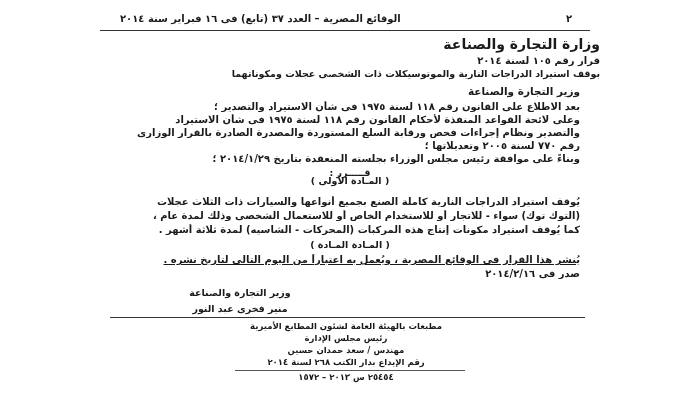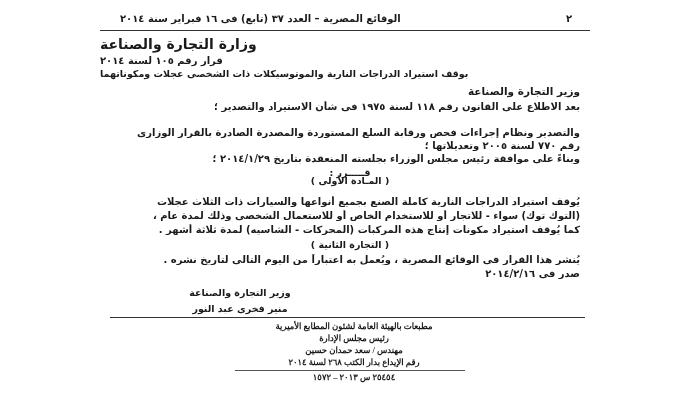--- a/index.html
+++ b/index.html
@@ -31,21 +31,21 @@
       justify-content: space-between;
       align-items: center;
     }
     .header .num { padding-right: 8px; }
     .rule {
       position: absolute;
       height: 1px;
       background: #333;
     }
     .center {
-      text-align: left;
+      text-align: right;
       left: 100px; width: 500px;
     }
     .ministry {
       top: 36px;
       font-size: 14px;
       font-weight: bold;
     }
     .decree {
       top: 55px;
       font-size: 10px;
@@ -80,54 +80,55 @@
       font-size: 9.5px;
       font-weight: bold;
       left: 130px;
       width: 220px;
       text-align: center;
     }
     .imprint {
       font-size: 8.5px;
       font-weight: bold;
       text-align: center;
-      left: 204px; width: 300px; font-family: Liberation Serif, serif;
+      left: 196px; width: 300px;
     }
   </style>
 </head>
 <body>
 
 <div class="page">
 
   <div class="abs header">
     <span class="num">٢</span>
     <span>الوقائع المصرية – العدد ٣٧ (تابع) فى ١٦ فبراير سنة ٢٠١٤</span>
   </div>
   <div class="rule" style="top:30px; left:100px; width:490px;"></div>
 
   <div class="abs center ministry">وزارة التجارة والصناعة</div>
   <div class="abs center decree">قرار رقم ١٠٥ لسنة ٢٠١٤</div>
   <div class="abs center subject">بوقف استيراد الدراجات النارية والموتوسيكلات ذات الشخصى عجلات ومكوناتهما</div>
 
   <div class="abs minister-title">وزير التجارة والصناعة</div>
 
   <div class="abs body-line" style="top:101px;">بعد الاطلاع على القانون رقم ١١٨ لسنة ١٩٧٥ فى شأن الاستيراد والتصدير ؛</div>
+  <div class="abs body-line" style="top:114px;">وعلى لائحة القواعد المنفذة لأحكام القانون رقم ١١٨ لسنة ١٩٧٥ فى شأن الاستيراد</div>
   <div class="abs body-line" style="top:127px;">والتصدير ونظام إجراءات فحص ورقابة السلع المستوردة والمصدرة الصادرة بالقرار الوزارى</div>
   <div class="abs body-line" style="top:140px;">رقم ٧٧٠ لسنة ٢٠٠٥ وتعديلاتها ؛</div>
   <div class="abs body-line" style="top:153px;">وبناءً على موافقة رئيس مجلس الوزراء بجلسته المنعقدة بتاريخ ٢٠١٤/١/٢٩ ؛</div>
 
   <div class="abs sub-center" style="top:167px;">قـــــرر :</div>
   <div class="abs sub-center" style="top:175px;text-align:center;">( المـادة الأولى )</div>
 
   <div class="abs body-line" style="top:210px;">(التوك توك) سواء - للاتجار أو للاستخدام الخاص أو للاستعمال الشخصى وذلك لمدة عام ،</div>
   <div class="abs body-line" style="top:196px;">يُوقف استيراد الدراجات النارية كاملة الصنع بجميع أنواعها والسيارات ذات الثلاث عجلات</div>
   <div class="abs body-line" style="top:224px;">كما يُوقف استيراد مكونات إنتاج هذه المركبات (المحركات - الشاسيه) لمدة ثلاثة أشهر .</div>
 
-  <div class="abs sub-center" style="top:239px;">( التجارة الثانية )</div>
-  <div class="abs body-line" style="top:254px;">يُنشر هذا القرار فى الوقائع المصرية ، ويُعمل به اعتباراً من اليوم التالى لتاريخ نشره .</div>
+  <div class="abs sub-center" style="top:239px;">( المـادة المـادة )</div>
+  <div class="abs body-line" style="top:254px;text-decoration:underline;">يُنشر هذا القرار فى الوقائع المصرية ، ويُعمل به اعتباراً من اليوم التالى لتاريخ نشره .</div>
   <div class="abs body-line" style="top:268px;">صدر فى ٢٠١٤/٢/١٦</div>
 
   <div class="abs sig" style="top:287px;">وزير التجارة والصناعة</div>
   <div class="abs sig" style="top:303px;">منير فخرى عبد النور</div>
 
   <div class="rule" style="top:317px; left:110px; width:475px;"></div>
 
   <div class="abs imprint" style="top:321px;">مطبعات بالهيئة العامة لشئون المطابع الأميرية</div>
   <div class="abs imprint" style="top:333px;">رئيس مجلس الإدارة</div>
   <div class="abs imprint" style="top:345px;">مهندس / سعد حمدان حسين</div>

